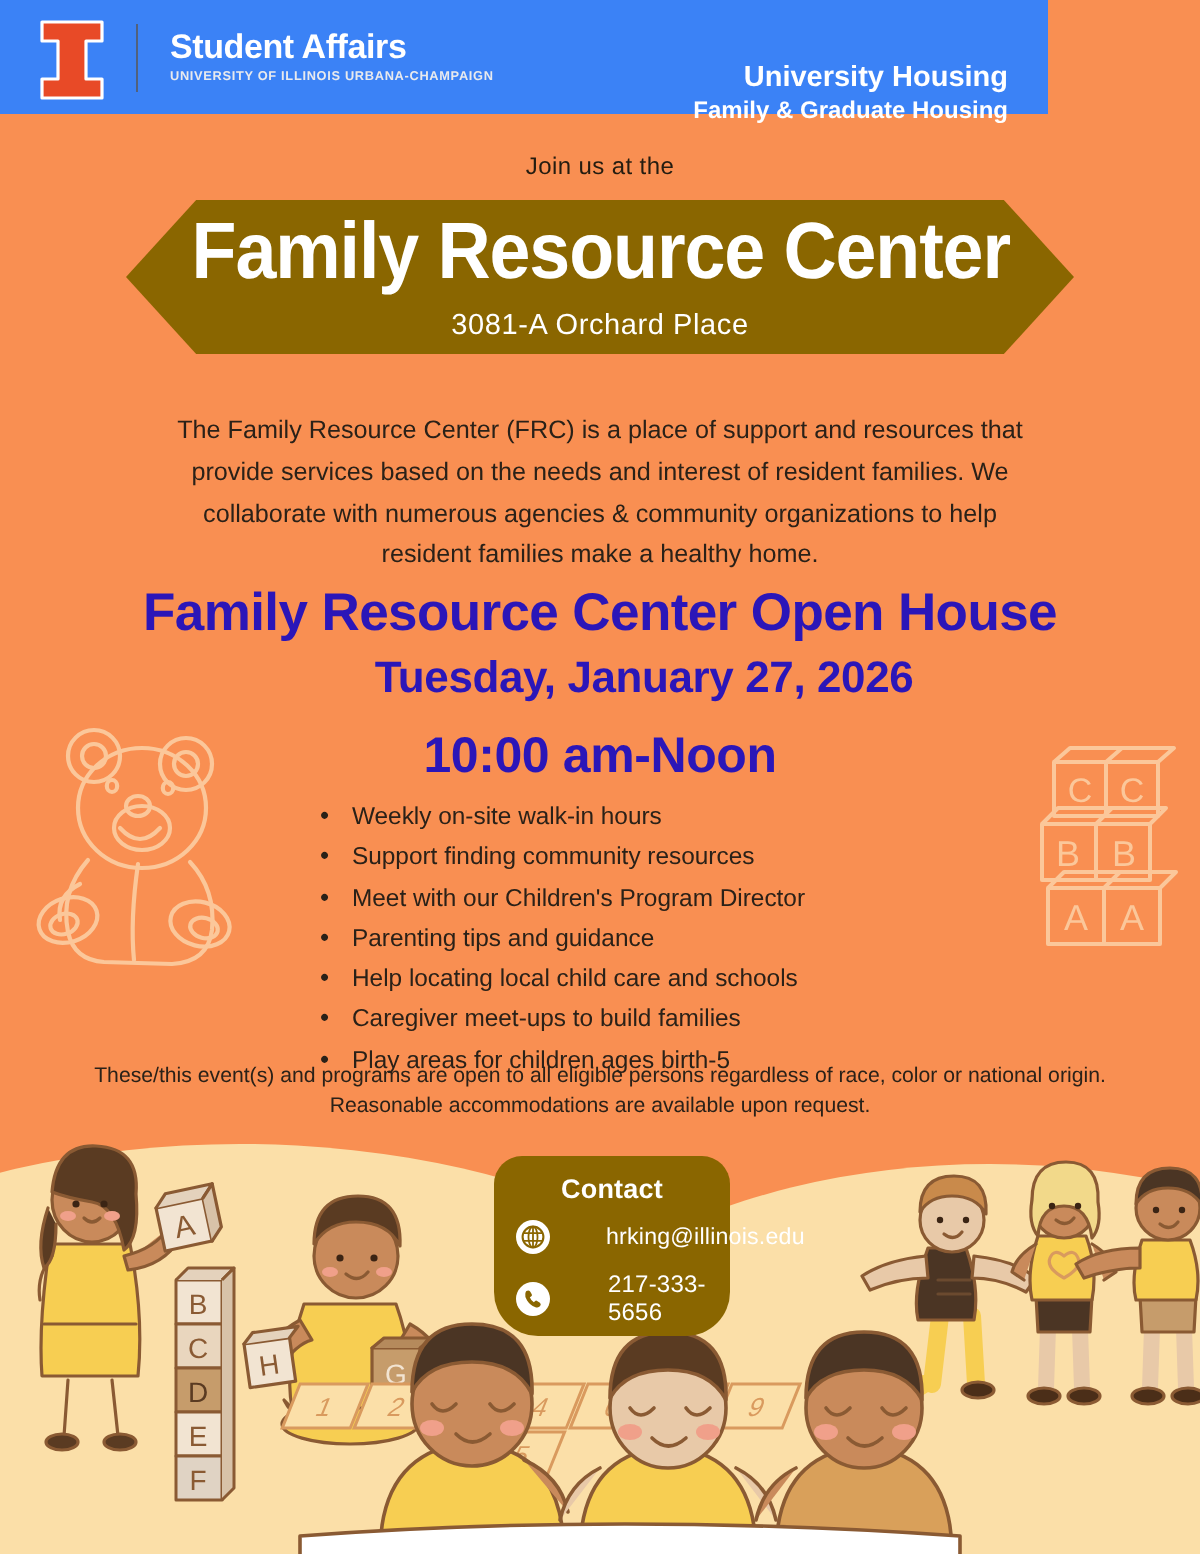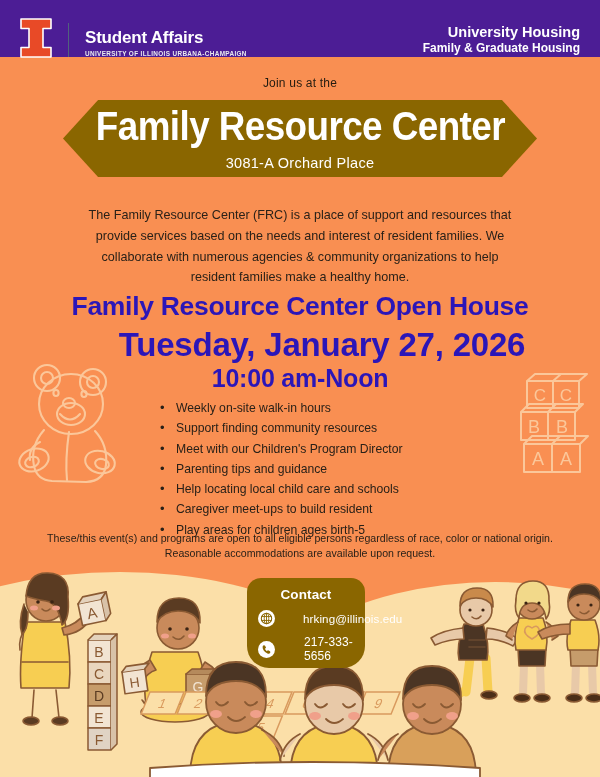--- a/index.html
+++ b/index.html
@@ -7,22 +7,22 @@
   body {
     font-family:"Liberation Sans", sans-serif;
     background:#F98F52;
     position:relative;
     overflow:hidden;
   }
   #flyer { position:relative; width:600px; height:777px; overflow:hidden; background:#F98F52; }
 
   
   .header {
-    position:absolute; top:0; left:0; width:600px; height:57px;
-    background:#4c1d95; display:flex; align-items:flex-end; z-index:40;
+    position:absolute; top:0; left:0; width:524px; height:57px;
+    background:#3b82f6; display:flex; align-items:center; z-index:40;
   }
   .logo-wrap { margin-left:18px; width:36px; height:40px; position:relative; }
   .divider { width:1px; height:34px; background:#51617d; margin-left:14px; }
   .brand { margin-left:16px; color:#fff; }
   .brand-main { font-size:17px; font-weight:bold; letter-spacing:-0.2px; line-height:1.05; }
   .brand-sub { font-size:6.4px; font-weight:bold; letter-spacing:0.35px; margin-top:3px; color:#e8eaee;}
   .header-right { margin-left:auto; margin-right:20px; text-align:right; color:#fff;margin-top:36px; }
   .hr-1 { font-size:14.5px; font-weight:bold; line-height:1.25; }
   .hr-2 { font-size:12px; font-weight:bold; line-height:1.3; }
 
@@ -45,21 +45,21 @@
   
   .para {
     position:absolute; top:205px; left:82px; width:436px; text-align:center;
     font-size:12.6px; line-height:1.65; color:#2a2118; z-index:20;
   }
 
   
   .event { position:absolute; left:0; width:600px; text-align:center; color:#2B16B8;
            font-weight:bold; z-index:20; }
   .ev1 { top:291px; font-size:26.5px; letter-spacing:-0.3px; }
-  .ev2 { top:326px; font-size:33px; letter-spacing:-0.2px;padding-left:44px; }
+  .ev2 { top:326px; font-size:22px; letter-spacing:-0.2px;padding-left:44px; }
   .ev3 { top:364px; font-size:25px; letter-spacing:-0.2px; }
 
   
   .bullets { position:absolute; top:398px; left:160px; width:330px; z-index:20; }
   .bullets li { list-style:none; position:relative; padding-left:16px;
                 font-size:12.2px; line-height:1.66; color:#2a2118; }
   .bullets li:before { content:"\2022"; position:absolute; left:0; top:-1px; font-size:13px; }
 
   
   .notice { position:absolute; top:531px; left:28px; width:544px; text-align:center;
@@ -167,21 +167,21 @@
   <div class="event ev1">Family Resource Center Open House</div>
   <div class="event ev2">Tuesday, January 27, 2026</div>
   <div class="event ev3">10:00 am-Noon</div>
 
   <ul class="bullets">
     <li>Weekly on-site walk-in hours</li>
     <li>Support finding community resources</li>
     <li>Meet with our Children's Program Director</li>
     <li>Parenting tips and guidance</li>
     <li>Help locating local child care and schools</li>
-    <li>Caregiver meet-ups to build resident</li>
+    <li>Caregiver meet-ups to build families</li>
     <li>Play areas for children ages birth-5</li>
   </ul>
 
   <div class="notice">
     <div>These/this event(s) and programs are open to all eligible persons regardless of race, color or national origin.</div>
     <div>Reasonable accommodations are available upon request.</div>
   </div>
 
   <div class="scene">
     <svg viewBox="0 0 600 225" width="600" height="225">

